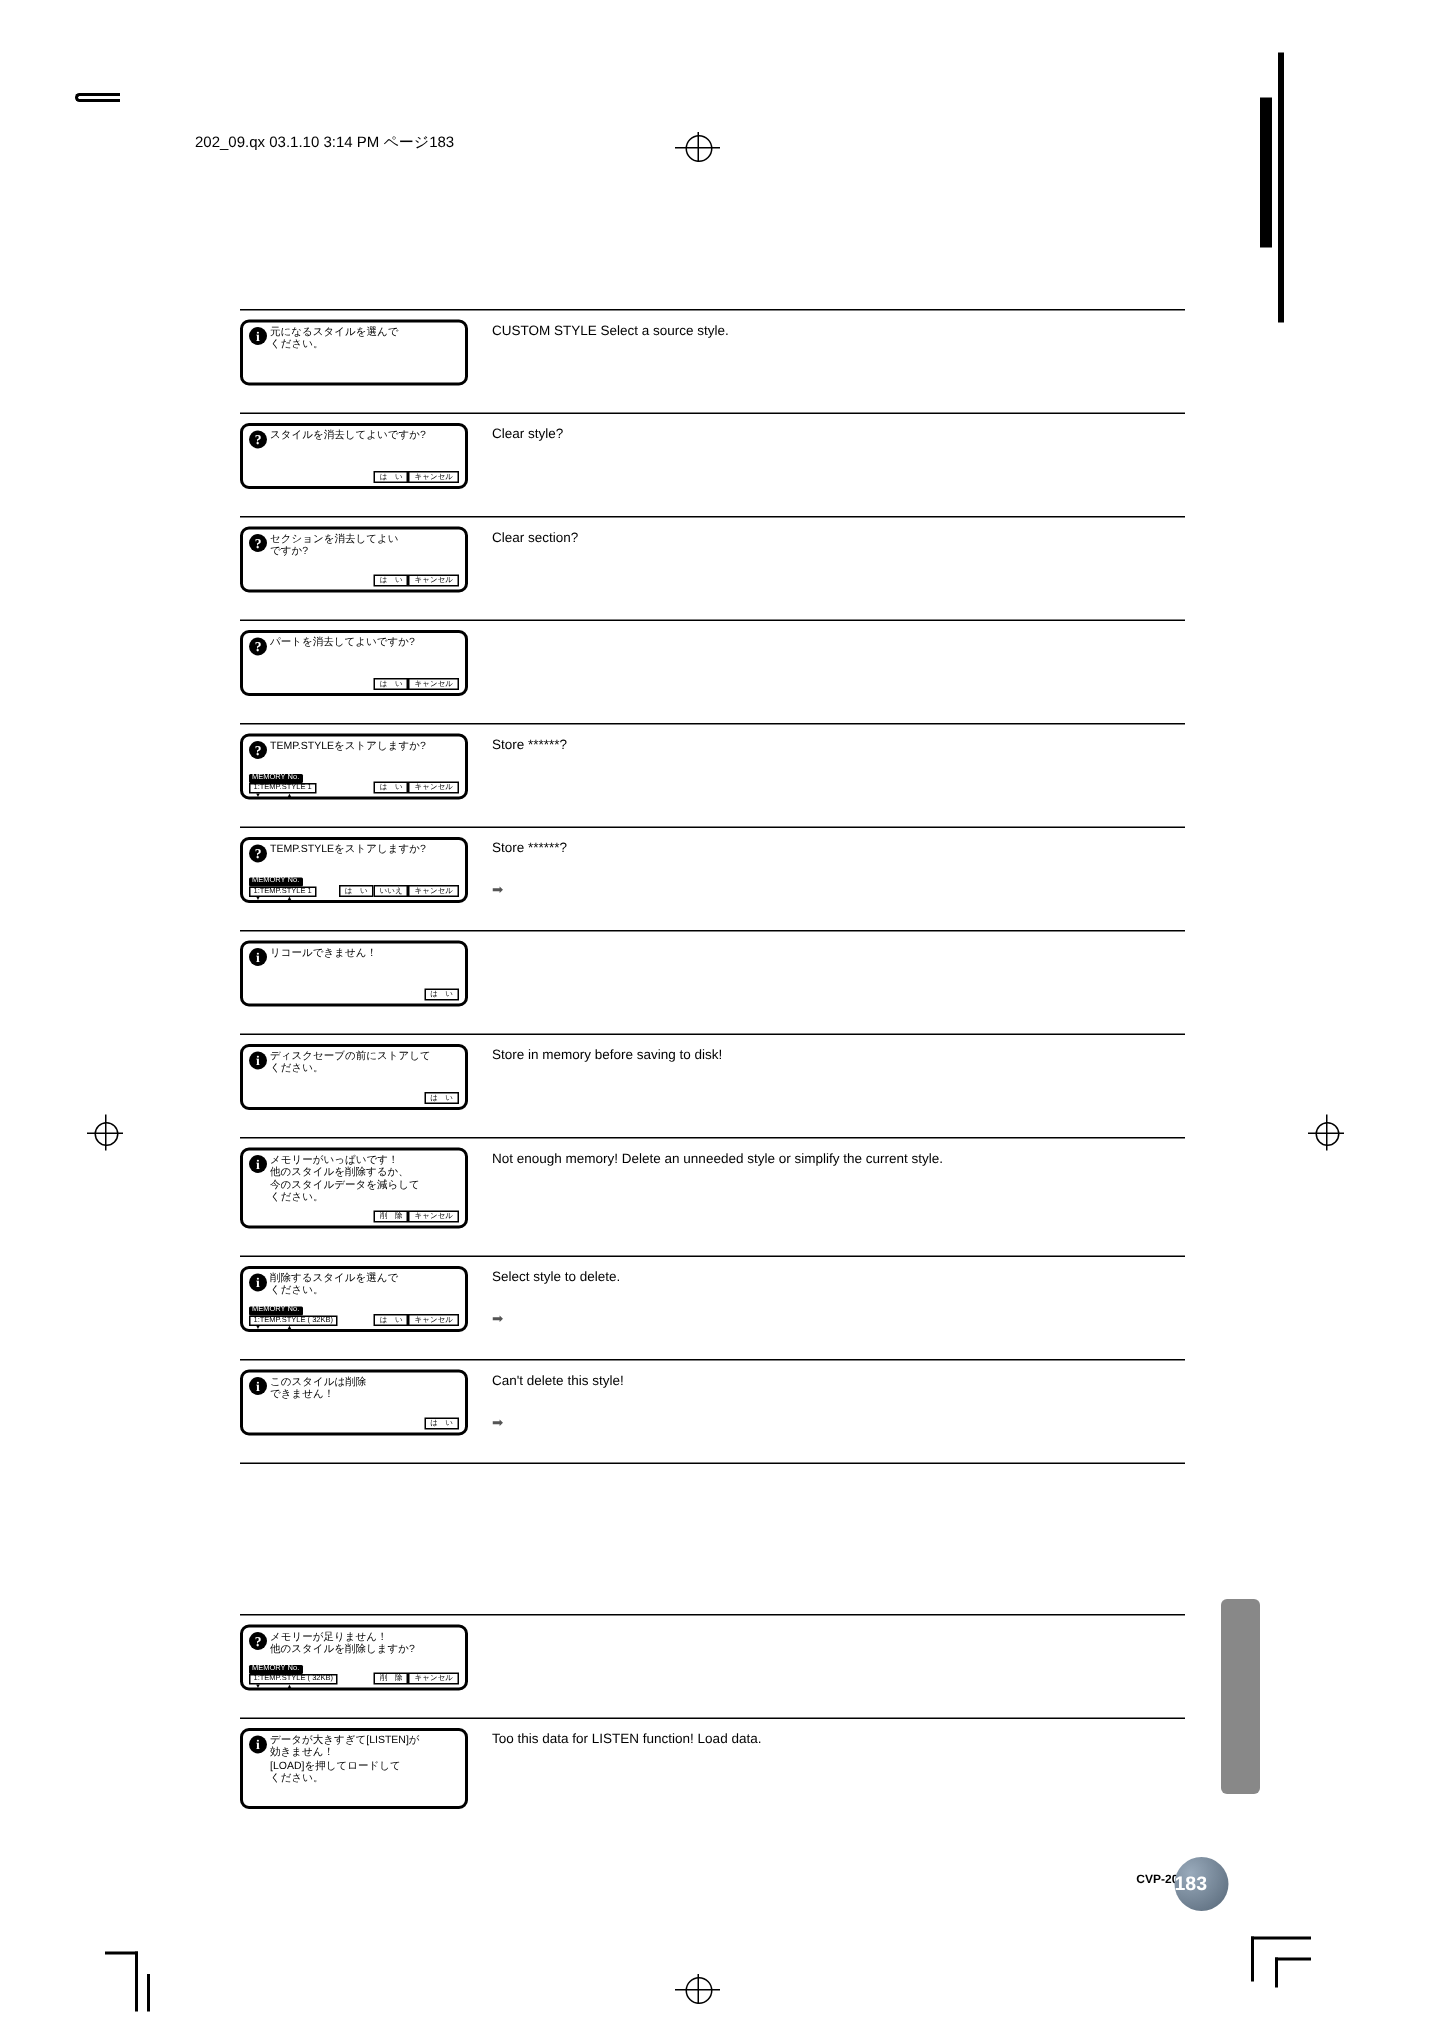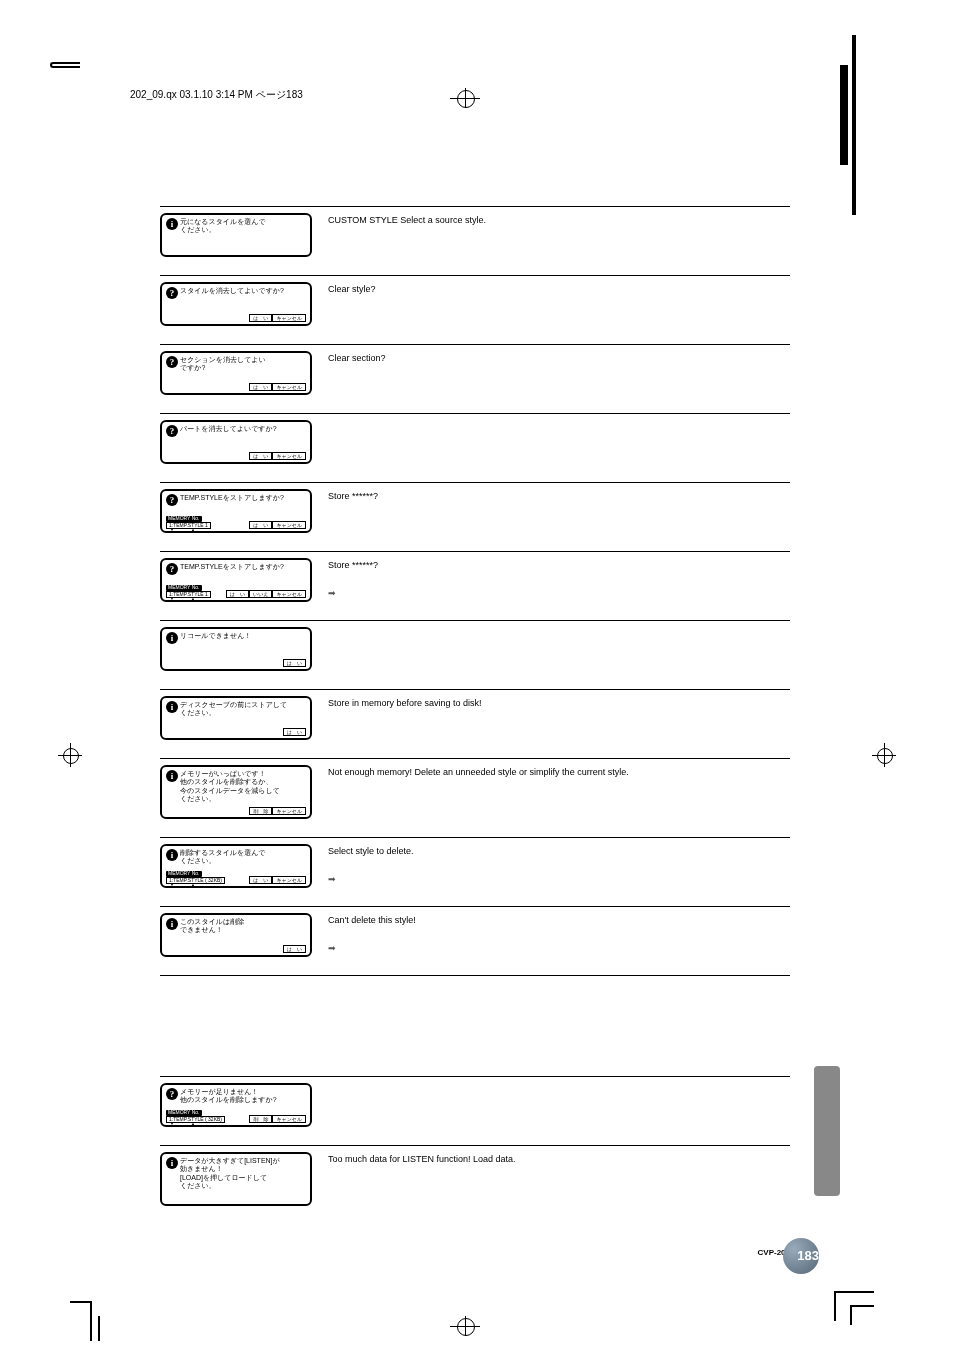--- a/index.html
+++ b/index.html
@@ -317,21 +317,21 @@
   .page-badge {
     position: absolute;
     top: 1238px;
     right: 135px;
     width: 36px; height: 36px;
     border-radius: 50%;
     background: radial-gradient(circle at 30% 30%, #9ab, #567);
     color: #fff;
     font-size: 13px;
     font-weight: bold;
-    text-align: right;
+    text-align: left;
     line-height: 36px;
   }
   .side-tab {
     position: absolute;
     top: 1066px;
     right: 114px;
     width: 26px;
     height: 130px;
     background: #888;
     border-radius: 4px;
@@ -469,19 +469,19 @@
         <div class="panel"><span class="icon">?</span><span class="jp">メモリーが足りません！<br>他のスタイルを削除しますか?</span><div class="memno"><span class="lbl">MEMORY No.</span><br><span class="box">1:TEMP.STYLE  ( 32KB)</span></div><div class="btns">
             <span class="btn">削　除</span>
             <span class="btn">キャンセル</span>
           </div></div>
       </div>
     </div>
     <div class="row">
       <div class="panel-cell">
         <div class="panel tall"><span class="icon">i</span><span class="jp">データが大きすぎて[LISTEN]が<br>効きません！<br>[LOAD]を押してロードして<br>ください。</span></div>
       </div>
-      <div class="desc-cell">Too much data for LISTEN function! Load data.</div>
+      <div class="desc-cell">Too this data for LISTEN function! Load data.</div>
     </div>
   </div>
 
 <div class="side-tab"></div>
 <div class="footer">CVP-202</div>
 <div class="page-badge">183</div>
 
 </body></html>

